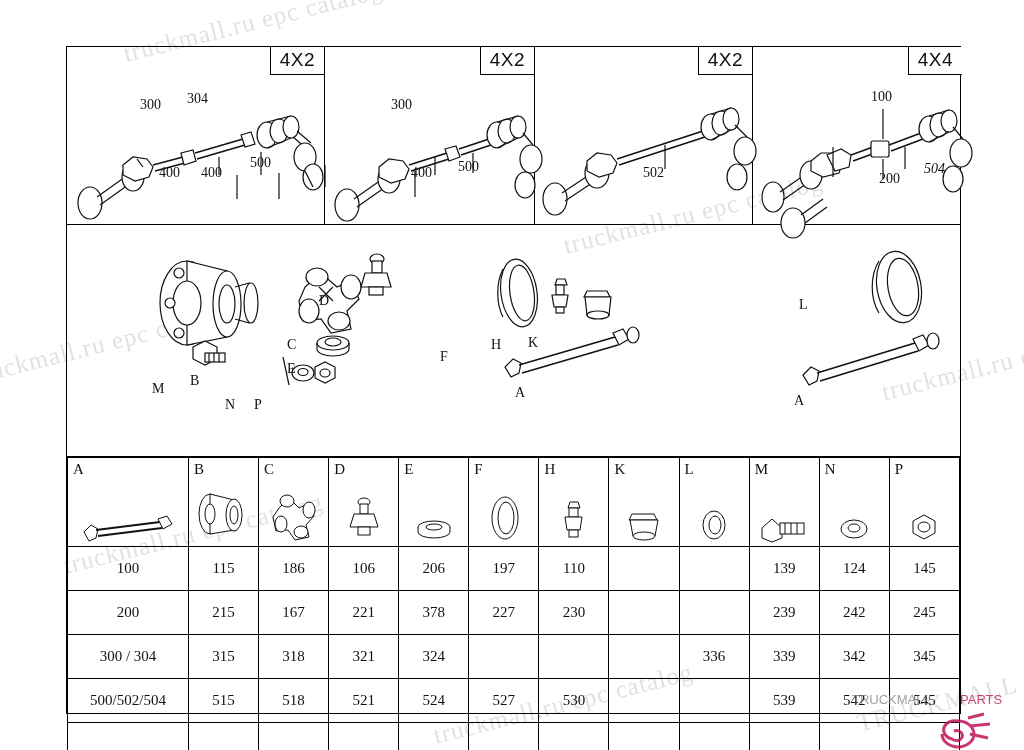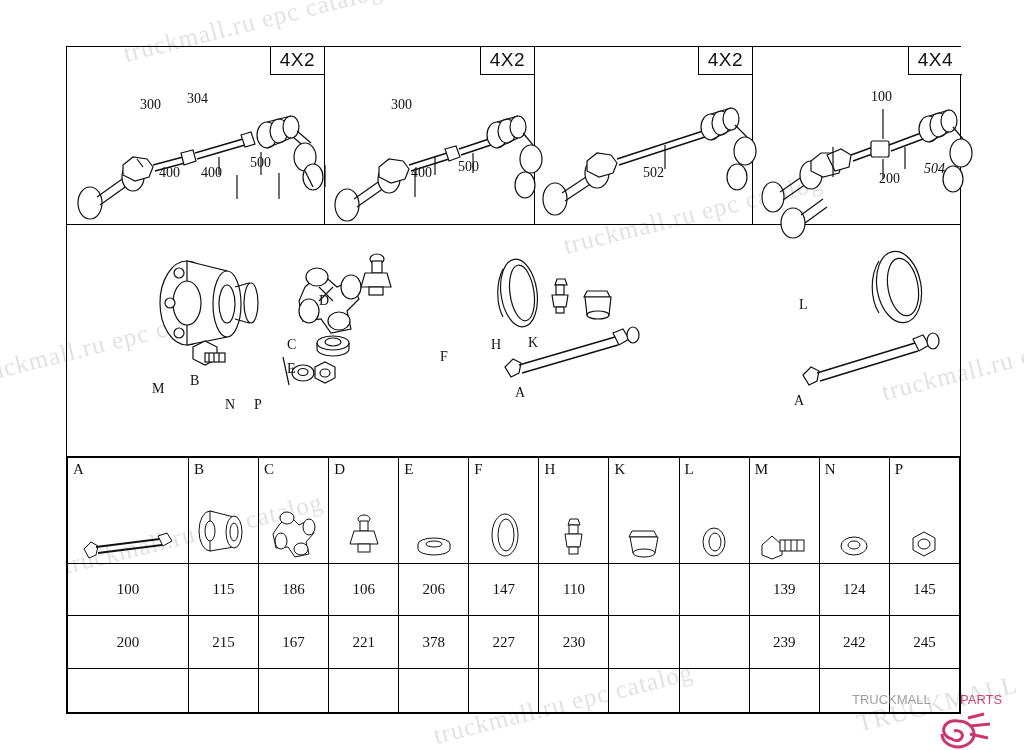--- a/index.html
+++ b/index.html
@@ -446,21 +446,21 @@
                 </svg>
               </span>
             </td>
           </tr>
           <tr class="numrow">
             <td class="colA">100</td>
             <td>115</td>
             <td>186</td>
             <td>106</td>
             <td>206</td>
-            <td>147</td>
+            <td>197</td>
             <td>110</td>
             <td></td>
             <td></td>
             <td>139</td>
             <td>124</td>
             <td>145</td>
           </tr>
           <tr class="numrow">
             <td class="colA">200</td>
             <td>215</td>
@@ -468,20 +468,48 @@
             <td>221</td>
             <td>378</td>
             <td>227</td>
             <td>230</td>
             <td></td>
             <td></td>
             <td>239</td>
             <td>242</td>
             <td>245</td>
           </tr>
+          <tr class="numrow">
+            <td class="colA">300 / 304</td>
+            <td>315</td>
+            <td>318</td>
+            <td>321</td>
+            <td>324</td>
+            <td></td>
+            <td></td>
+            <td></td>
+            <td>336</td>
+            <td>339</td>
+            <td>342</td>
+            <td>345</td>
+          </tr>
+          <tr class="numrow">
+            <td class="colA">500/502/504</td>
+            <td>515</td>
+            <td>518</td>
+            <td>521</td>
+            <td>524</td>
+            <td>527</td>
+            <td>530</td>
+            <td></td>
+            <td></td>
+            <td>539</td>
+            <td>542</td>
+            <td>545</td>
+          </tr>
           <tr class="emptyrow">
             <td class="colA"></td>
             <td></td>
             <td></td>
             <td></td>
             <td></td>
             <td></td>
             <td></td>
             <td></td>
             <td></td>

